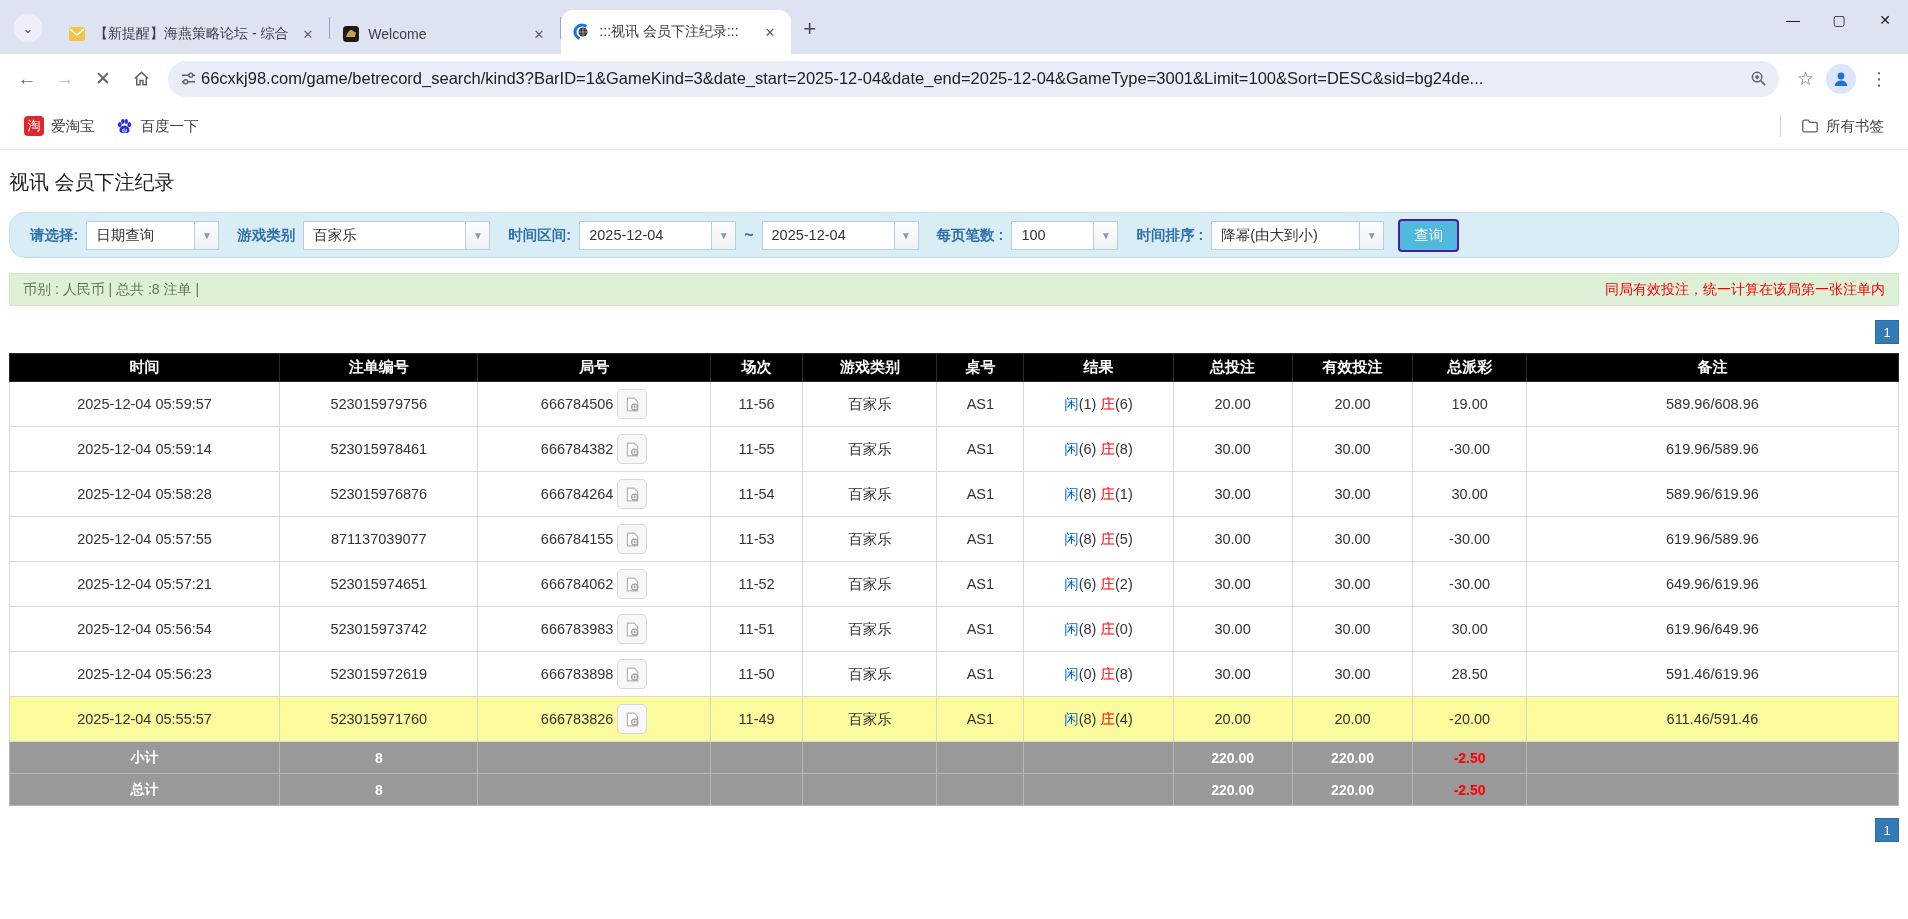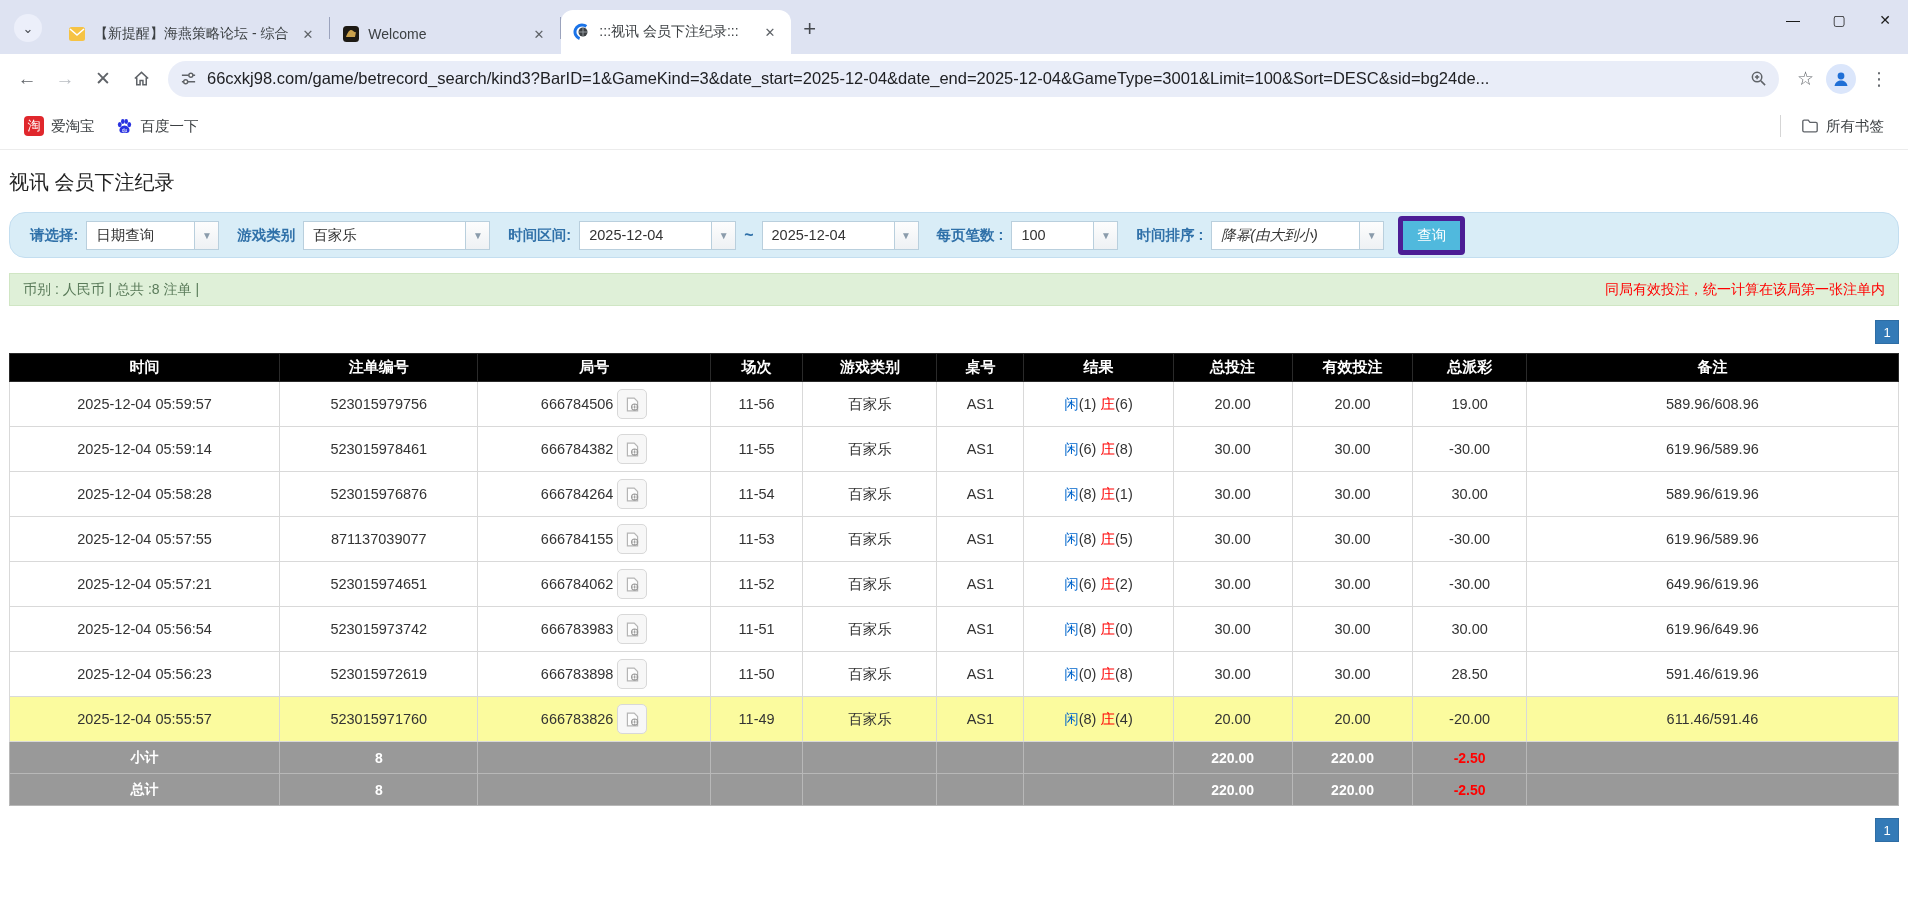--- a/index.html
+++ b/index.html
@@ -21,21 +21,21 @@
   .newtab { font-size:22px; color:#45494f; padding:0 12px; margin-bottom:12px; cursor:pointer; }
   .wincontrols { position:absolute; right:0; top:0; height:40px; display:flex; }
   .wincontrols span { width:46px; height:40px; display:flex; align-items:center; justify-content:center;
                       font-size:14px; color:#1b1b1b; cursor:pointer; }
 
   .toolbar { height:49px; background:#fff; display:flex; align-items:center; padding:0 10px; gap:4px; }
   .navbtn { width:34px; height:34px; display:flex; align-items:center; justify-content:center;
             font-size:19px; color:#5f6368; border-radius:50%; cursor:pointer; }
   .navbtn.disabled { color:#b8bcc2; }
   .urlpill { flex:1; height:36px; background:#e9edf8; border-radius:18px; display:flex;
-             align-items:center; padding:0 12px; gap:10px; margin:0 6px; }
+             align-items:center; padding:0 12px; gap:4px; margin:0 6px; }
   .urltext { flex:1; font-size:16.5px; color:#202124; white-space:nowrap; overflow:hidden; }
   .pillicon { color:#5f6368; font-size:17px; cursor:pointer; display:flex; align-items:center; }
   .staricon { font-size:19px; color:#5f6368; padding:0 8px; cursor:pointer; }
   .avatar { width:30px; height:30px; border-radius:50%; background:#dbe6fb; display:flex;
             align-items:center; justify-content:center; cursor:pointer; }
   .kebab { font-size:18px; color:#5f6368; padding:0 10px; cursor:pointer; }
 
   .bookmarksbar { height:47px; background:#fff; display:flex; align-items:center; padding:0 14px;
                   border-bottom:1px solid #ececec; }
   .bookmark { display:flex; align-items:center; gap:7px; font-size:14.5px; color:#3c4043;
@@ -52,21 +52,21 @@
   .filterbar { background:#d9edf7; border:1px solid #c3def0; border-radius:16px; height:46px;
                display:flex; align-items:center; padding:0 20px; gap:8px; }
   .flabel { color:#3071a9; font-weight:bold; font-size:14.5px; white-space:nowrap; }
   .combo { display:flex; height:29px; }
   .combo input { border:1px solid #b9cfdd; border-right:none; background:#fff; height:29px;
                  padding:0 9px; font-size:14.5px; color:#333; font-family:inherit; }
   .combo .arrow { width:25px; border:1px solid #b9cfdd; background:linear-gradient(#fdfdfd,#eef1f4);
                   color:#8a9bab; font-size:10px; display:flex; align-items:center; justify-content:center;
                   cursor:pointer; }
   .tilde { color:#3071a9; font-weight:bold; }
-  .search-btn { background:#50b9dd; color:#fff; border:5px solid #4c1d95; border-radius:4px;
+  .search-btn { background:#50b9dd; color:#fff; border:2px solid #4c1d95; border-radius:4px;
                 font-size:14.5px; padding:5px 14px; margin-left:6px; cursor:pointer; font-family:inherit; }
 
   .summarybar { margin-top:15px; background:#dff0d8; border:1px solid #d0e6c4; height:33px;
                 display:flex; align-items:center; justify-content:space-between; padding:0 13px; }
   .summary-left { color:#5a7b5a; font-size:14px; }
   .summary-right { color:#ff0000; font-size:14px; }
 
   .pagebar { display:flex; justify-content:flex-end; margin:14px 0 9px 0; }
   .pagebar.bottom { margin:12px 0 0 0; }
   .pagebtn { min-width:24px; height:24px; background:#337ab7; color:#fff; font-size:13px;
@@ -228,21 +228,21 @@
     </div>
 
     <span class="flabel" style="margin-left:10px">每页笔数 :</span>
     <div class="combo">
       <input style="width: 82px;" readonly="" value="100">
       <span class="arrow">▼</span>
     </div>
 
     <span class="flabel" style="margin-left:10px">时间排序 :</span>
     <div class="combo">
-      <input style="width: 148px; font-style: italic;" readonly="" value="降幂(由大到小)">
+      <input style="width: 148px;" readonly="" value="降幂(由大到小)">
       <span class="arrow">▼</span>
     </div>
 
     <button class="search-btn">查询</button>
   </div>
 
   <div class="summarybar">
     <span class="summary-left">币别 : 人民币 | 总共 :8 注单 |</span>
     <span class="summary-right">同局有效投注，统一计算在该局第一张注单内</span>
   </div>

